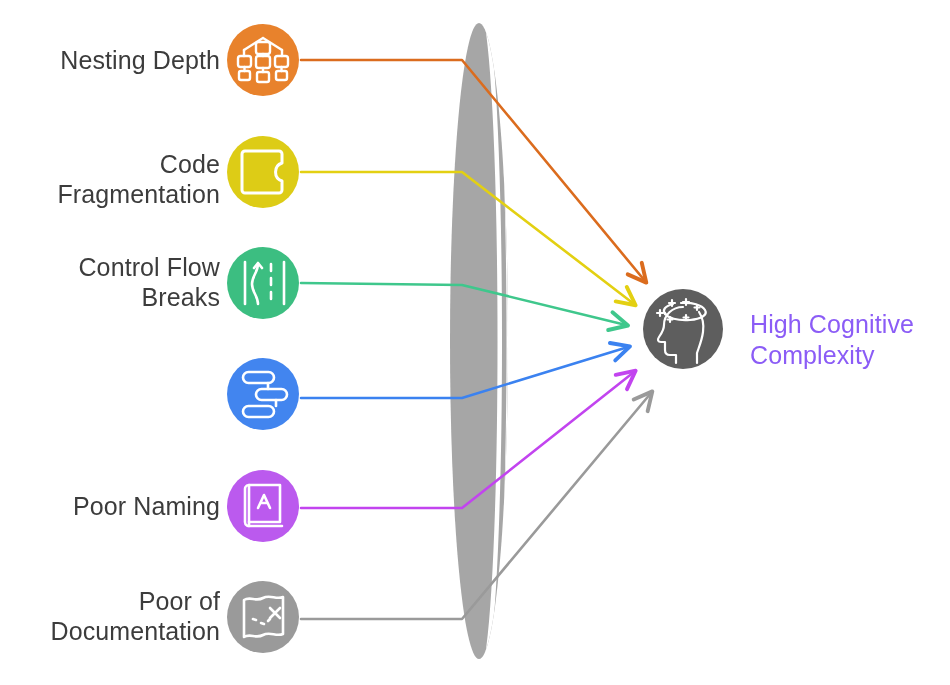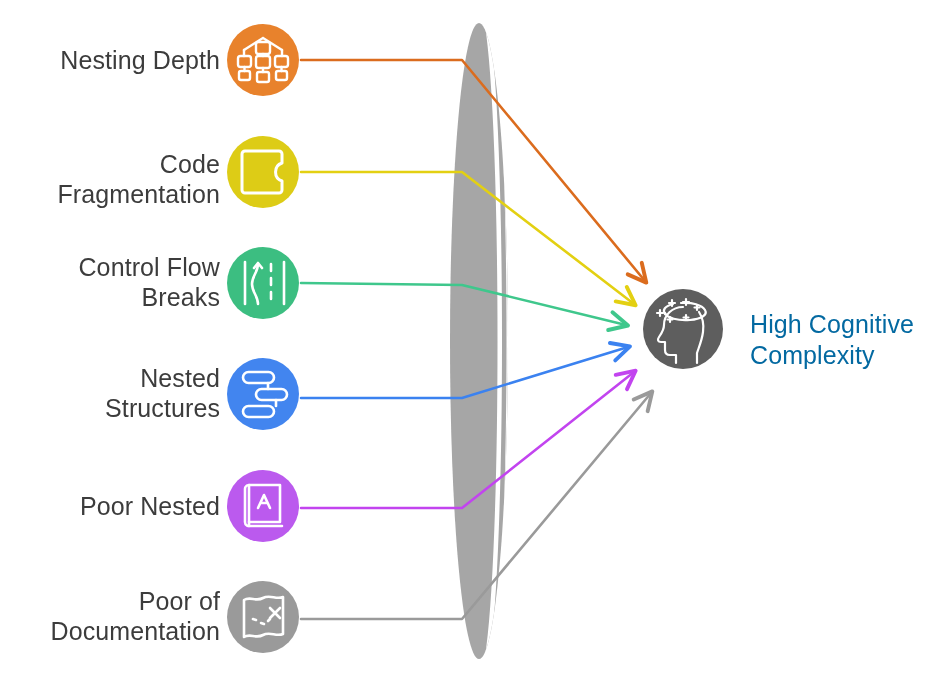--- a/index.html
+++ b/index.html
@@ -31,21 +31,21 @@
     color: #3c3c3c;
     font-size: 25px;
     line-height: 30px;
     letter-spacing: 0.1px;
     white-space: pre-line;
     right: 0;
   }
   .target-label {
     position: absolute;
     text-align: left;
-    color: #0369a1;
+    color: #8b5cf6;
     font-size: 25px;
     line-height: 31px;
     letter-spacing: 0.1px;
     white-space: pre-line;
   }
 </style>
 </head>
 <body>
 
 <div id="canvas">
@@ -206,24 +206,22 @@
   </svg>
 
   <div class="src-label" style="left:40px; top:45px; width:180px;">Nesting Depth</div>
 
   <div class="src-label" style="left:20px; top:149px; width:200px;">Code
 Fragmentation</div>
 
   <div class="src-label" style="left:20px; top:252px; width:200px;">Control Flow
 Breaks</div>
 
-  <div class="src-label" style="left:20px; top:363px; width:200px;">Nested
-Structures</div>
-
-  <div class="src-label" style="left:40px; top:491px; width:180px;">Poor Nested</div>
+
+  <div class="src-label" style="left:40px; top:491px; width:180px;">Poor Naming</div>
 
   <div class="src-label" style="left:10px; top:586px; width:210px;">Poor of
 Documentation</div>
 
   <div class="target-label" style="left:750px; top:309px; width:200px;">High Cognitive
 Complexity</div>
 
 </div>
 
 </body></html>

